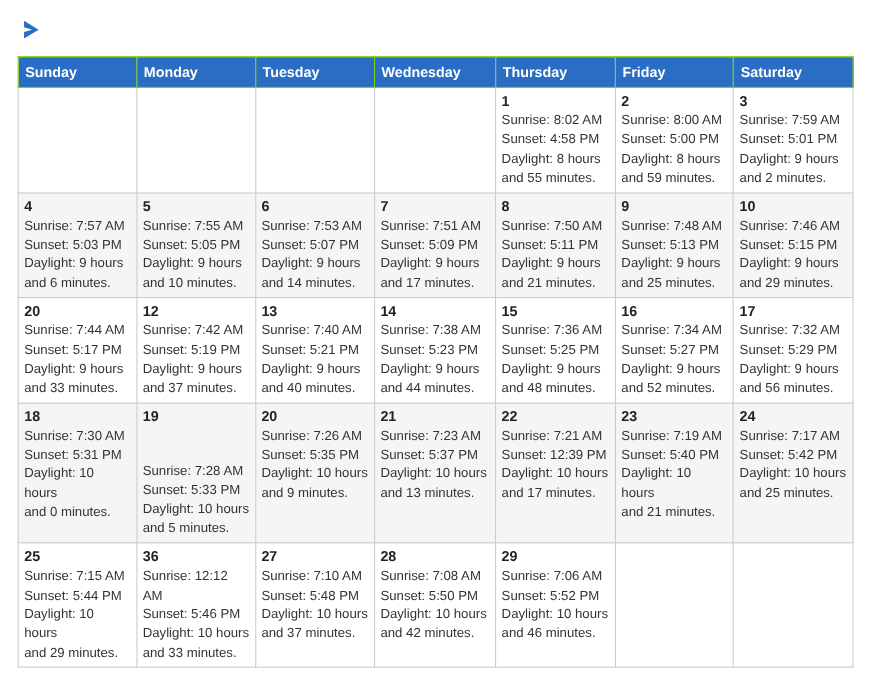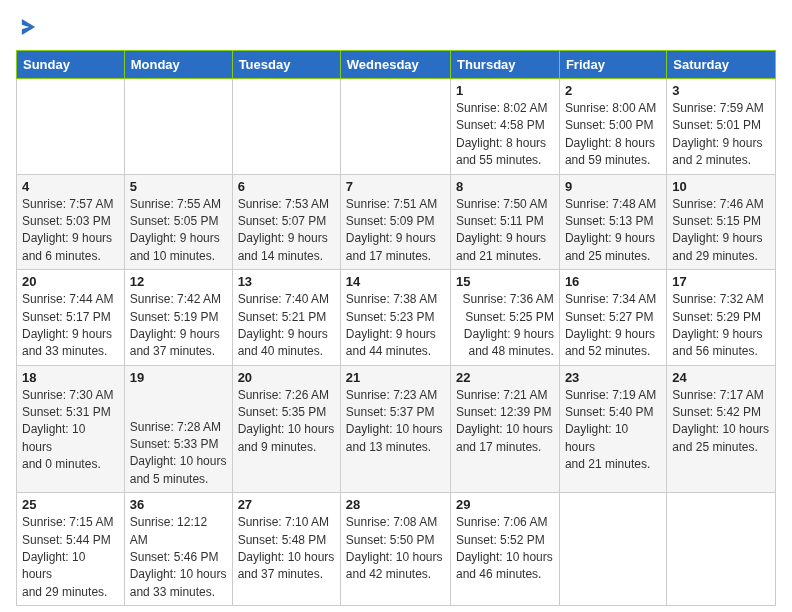--- a/index.html
+++ b/index.html
@@ -221,21 +221,21 @@
         </td>
         <td>
           <span class="day-num">14</span>
           <div class="day-info" style="white-space: pre-line;">Sunrise: 7:38 AM
 Sunset: 5:23 PM
 Daylight: 9 hours
 and 44 minutes.</div>
         </td>
         <td>
           <span class="day-num">15</span>
-          <div class="day-info" style="white-space: pre-line; text-align: right;">Sunrise: 7:36 AM
+          <div class="day-info" style="white-space: pre-line;">Sunrise: 7:36 AM
 Sunset: 5:25 PM
 Daylight: 9 hours
 and 48 minutes.</div>
         </td>
         <td>
           <span class="day-num">16</span>
           <div class="day-info" style="white-space: pre-line;">Sunrise: 7:34 AM
 Sunset: 5:27 PM
 Daylight: 9 hours
 and 52 minutes.</div>

